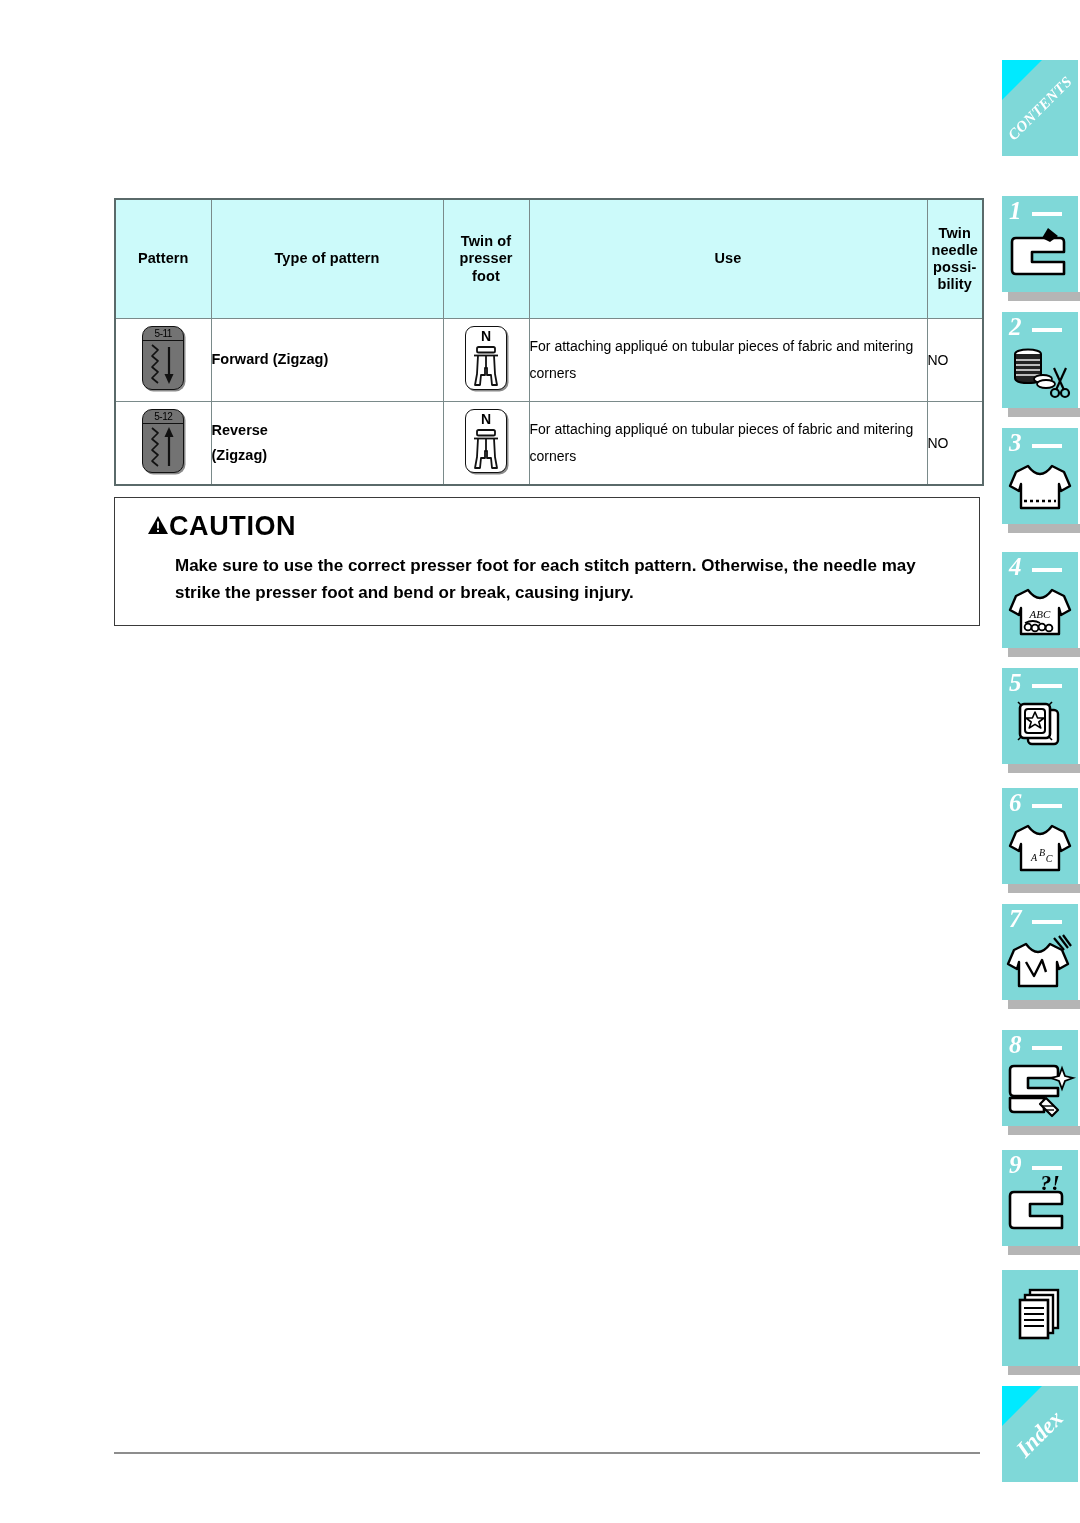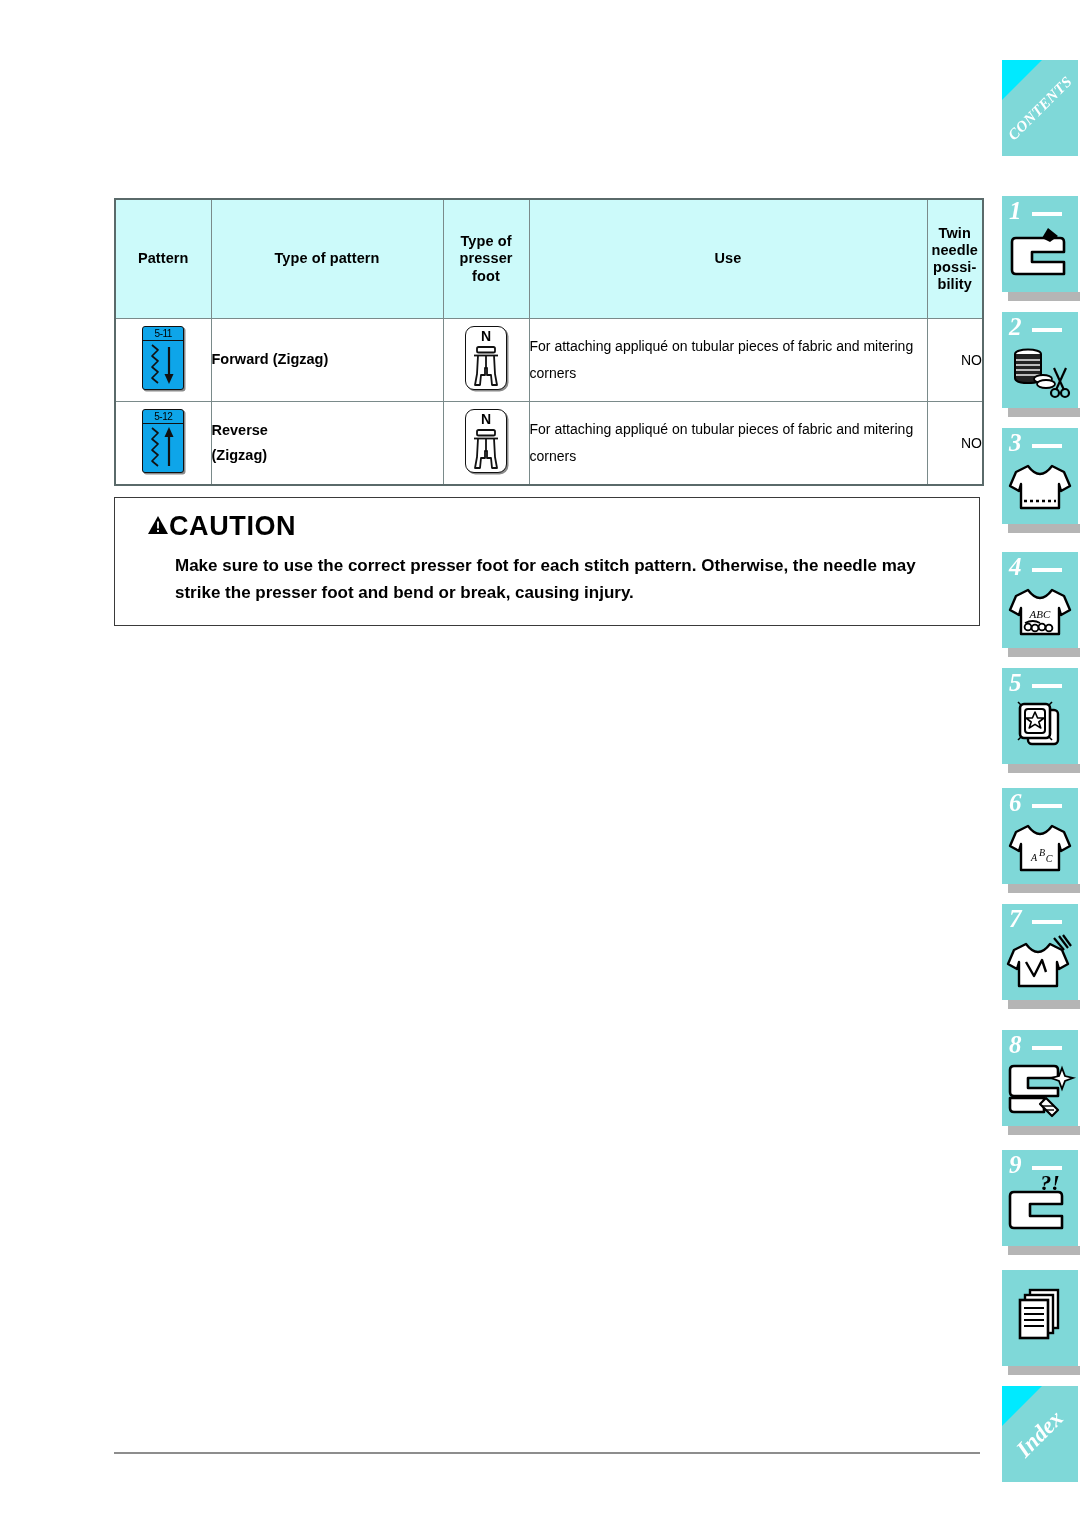--- a/index.html
+++ b/index.html
@@ -68,35 +68,35 @@
     vertical-align: top;
   }
   .cell-use {
     padding: 10px 10px 10px 12px;
     font-size: 14px;
     line-height: 1.95;
     vertical-align: top;
     font-weight: normal;
   }
   .cell-twin {
-    text-align: right;
+    text-align: left;
     font-size: 14px;
     vertical-align: top;
     padding-top: 11px;
   }
 
   
   .stitch-chip {
     display: inline-block;
     width: 40px;
     height: 62px;
     border: 1.6px solid #111;
-    border-radius: 3px;
+    border-radius: 10px;
     position: relative;
-    background: #0ea5e9;
+    background: #737373;
     box-shadow: 1.5px 1.5px 0 #8a8a8a;
   }
   .stitch-chip .chip-num {
     position: absolute;
     top: 1px;
     left: 0;
     right: 0;
     text-align: center;
     font-size: 10px;
     font-family: "Liberation Sans", sans-serif;
@@ -289,21 +289,21 @@
         <col class="col-name">
         <col class="col-foot">
         <col class="col-use">
         <col class="col-twin">
     </colgroup>
     <thead>
       <tr>
         <th>Pattern</th>
         <th>Type of pattern</th>
         <th>
-          <div>Type of</div>
+          <div>Twin of</div>
           <div>presser</div>
           <div>foot</div>
         </th>
         <th>Use</th>
         <th>
           <div>Twin</div>
           <div>needle</div>
           <div>possi-</div>
           <div>bility</div>
         </th>

